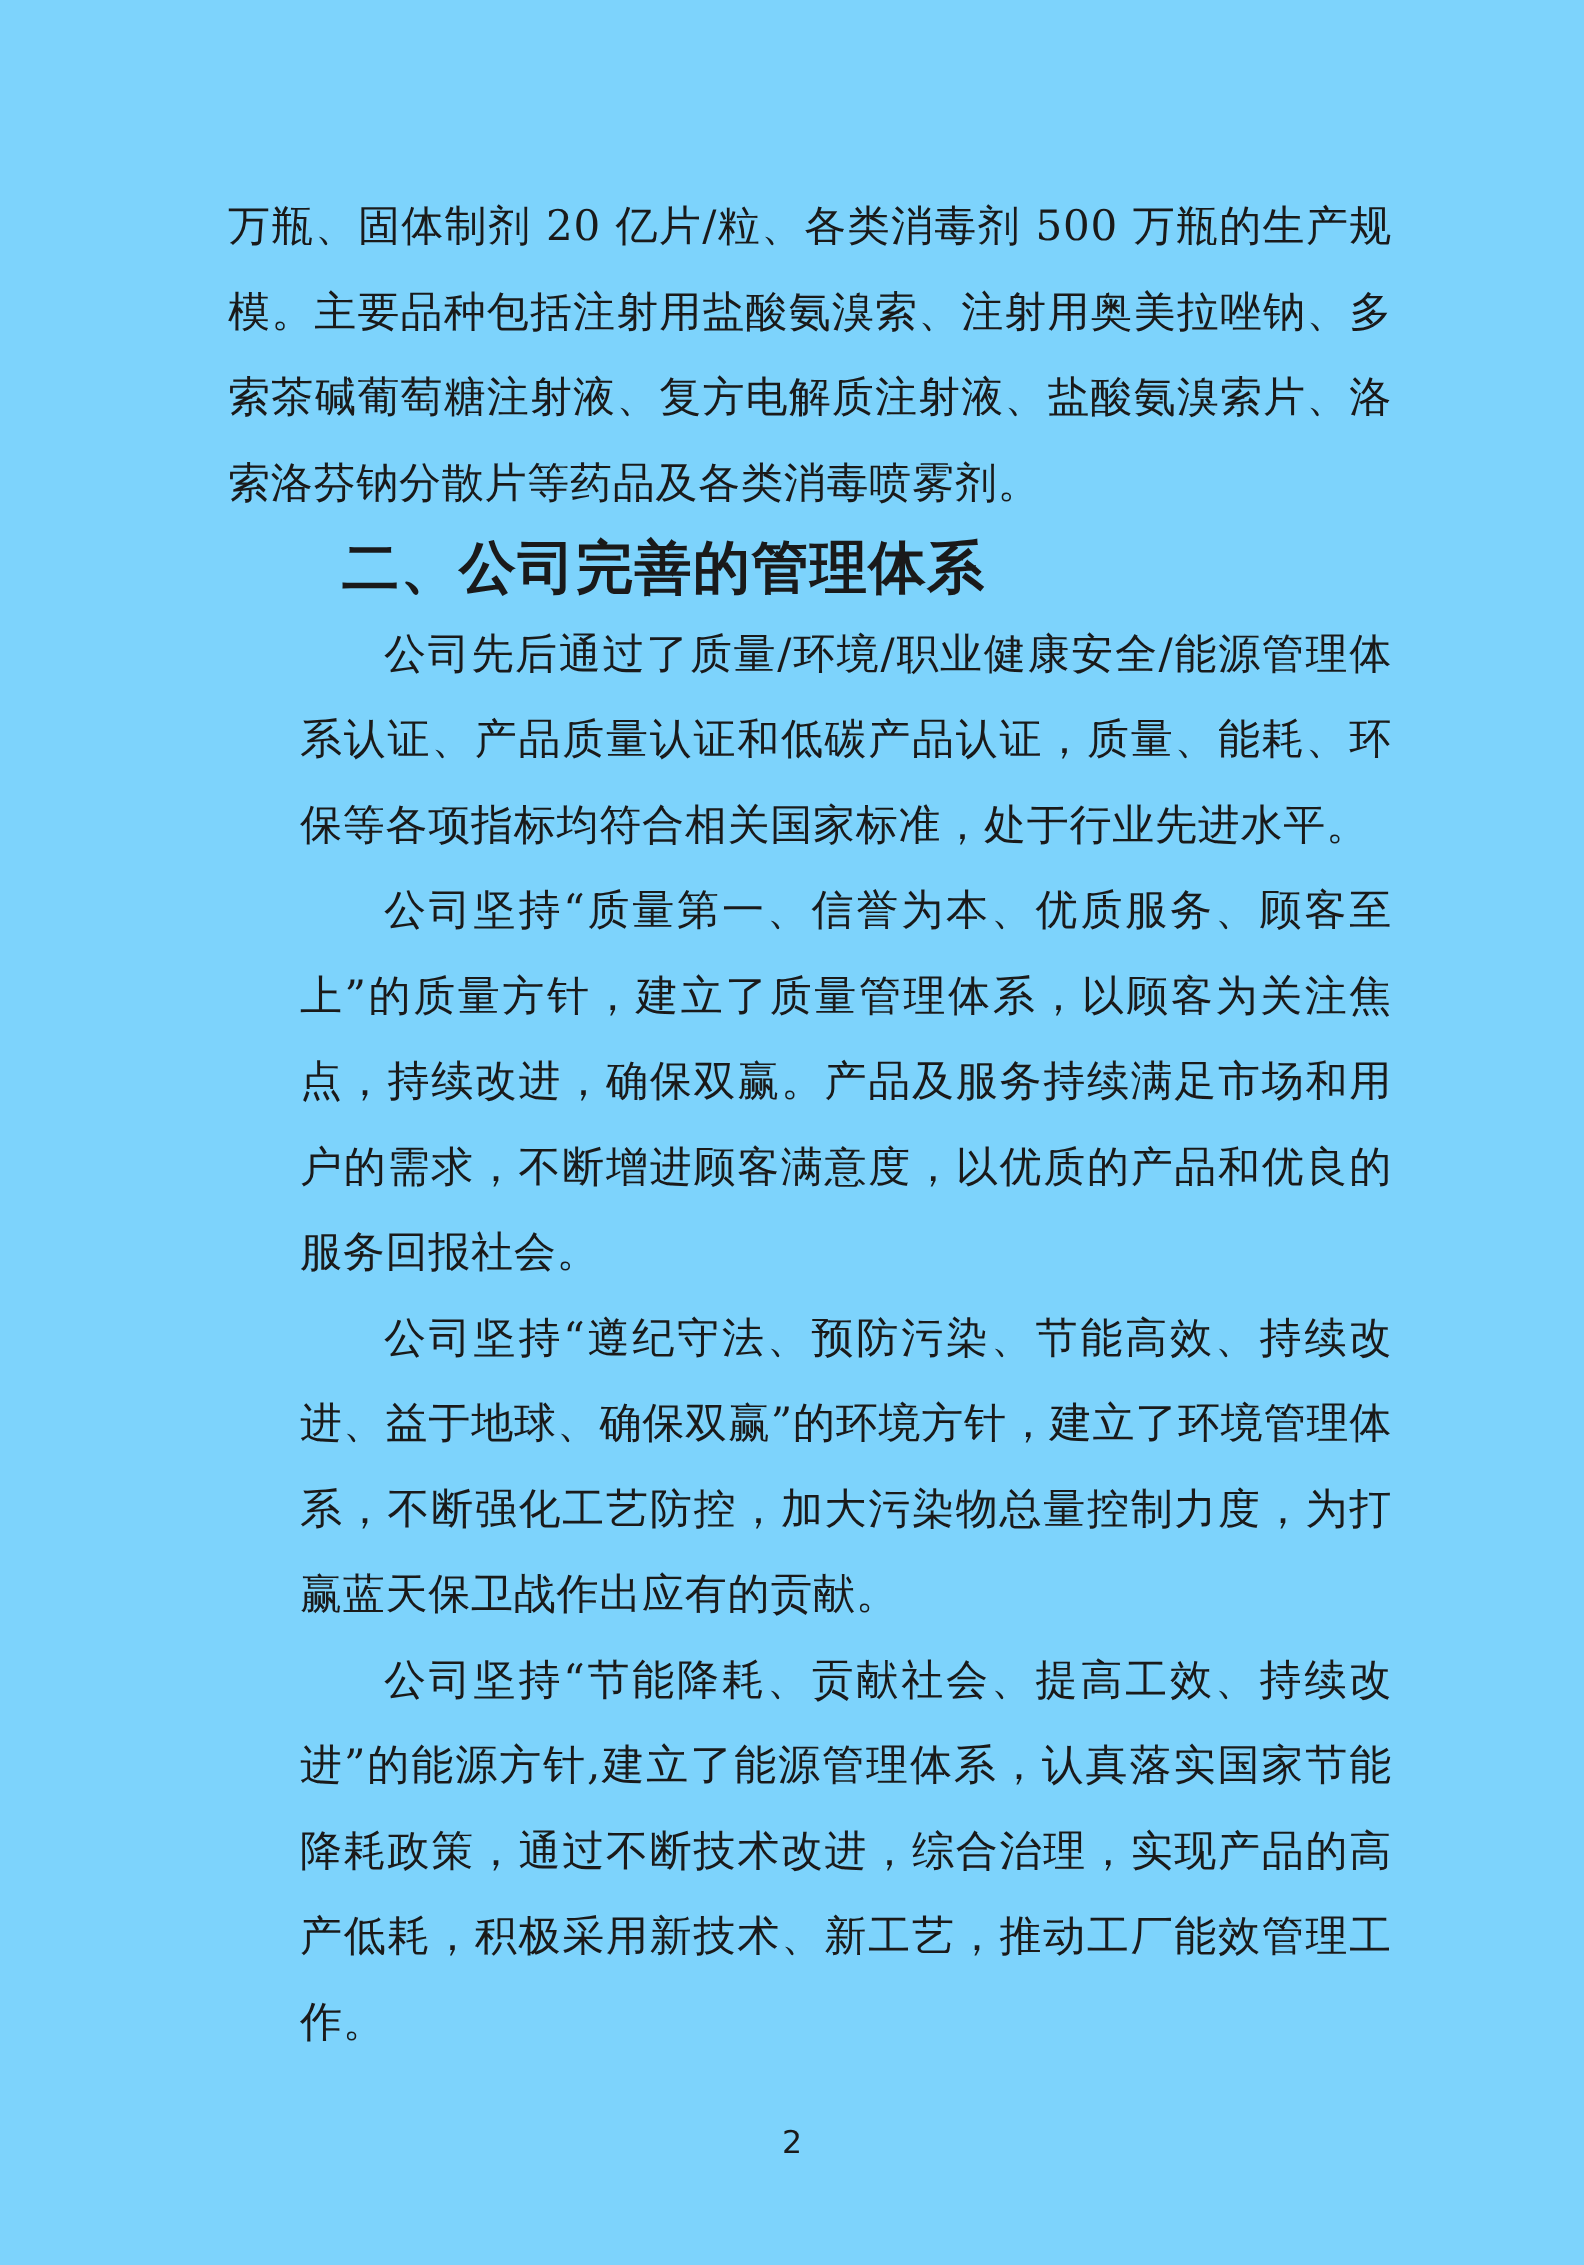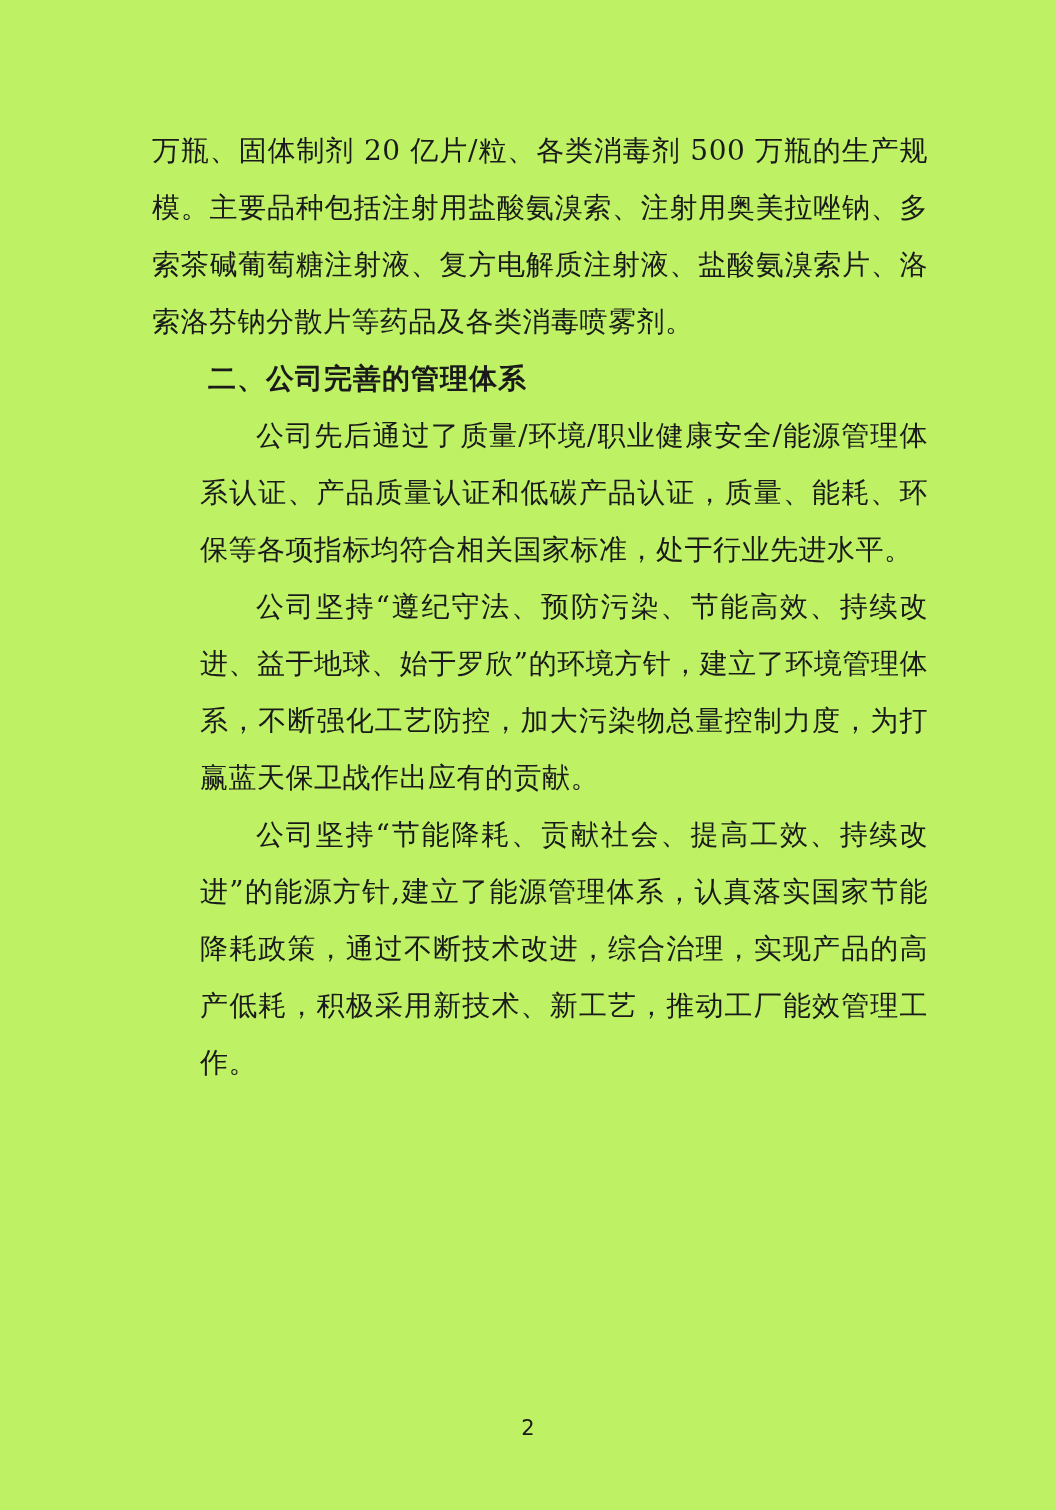--- a/index.html
+++ b/index.html
@@ -10,21 +10,21 @@
     width: 1056px;
     height: 1510px;
     background: #ffffff;
     position: relative;
     overflow: hidden;
     font-family: "DejaVu Serif", serif;
   }
   .page {
     position: absolute;
     inset: 0;
-    background: #bef264;
+    background: #7dd3fc;
   }
   .content {
     position: absolute;
     left: 152px;
     top: 122px;
     width: 776px;
     color: #1a1a1a;
   }
   .content p.continuation,
   .content p.body {
@@ -37,21 +37,21 @@
   }
   .content p.body {
     text-indent: 2em;
     margin-left: 48px;
   }
   .content p.continuation {
     text-indent: 0;
   }
   .content h2.heading {
     margin: 0;
-    font-size: 28px;
+    font-size: 38px;
     line-height: 57px;
     font-weight: bold;
     text-indent: 2em;
     text-align: left;
     font-family: "DejaVu Sans", sans-serif;
     letter-spacing: 1px;
   }
   .page-footer {
     position: absolute;
     top: 1414px;
@@ -66,17 +66,18 @@
 </style>
 </head>
 <body>
 
 <div class="page">
   <div class="content">
 
   <p class="continuation">万瓶、固体制剂 20 亿片/粒、各类消毒剂 500 万瓶的生产规模。主要品种包括注射用盐酸氨溴索、注射用奥美拉唑钠、多索茶碱葡萄糖注射液、复方电解质注射液、盐酸氨溴索片、洛索洛芬钠分散片等药品及各类消毒喷雾剂。</p>
       <h2 class="heading">二、公司完善的管理体系</h2>
       <p class="body">公司先后通过了质量/环境/职业健康安全/能源管理体系认证、产品质量认证和低碳产品认证，质量、能耗、环保等各项指标均符合相关国家标准，处于行业先进水平。</p>
-      <p class="body">公司坚持“遵纪守法、预防污染、节能高效、持续改进、益于地球、始于罗欣”的环境方针，建立了环境管理体系，不断强化工艺防控，加大污染物总量控制力度，为打赢蓝天保卫战作出应有的贡献。</p>
+      <p class="body">公司坚持“质量第一、信誉为本、优质服务、顾客至上”的质量方针，建立了质量管理体系，以顾客为关注焦点，持续改进，确保双赢。产品及服务持续满足市场和用户的需求，不断增进顾客满意度，以优质的产品和优良的服务回报社会。</p>
+      <p class="body">公司坚持“遵纪守法、预防污染、节能高效、持续改进、益于地球、确保双赢”的环境方针，建立了环境管理体系，不断强化工艺防控，加大污染物总量控制力度，为打赢蓝天保卫战作出应有的贡献。</p>
       <p class="body">公司坚持“节能降耗、贡献社会、提高工效、持续改进”的能源方针,建立了能源管理体系，认真落实国家节能降耗政策，通过不断技术改进，综合治理，实现产品的高产低耗，积极采用新技术、新工艺，推动工厂能效管理工作。</p>
     </div>
   <div class="page-footer">2</div>
 </div>
 
 </body></html>

